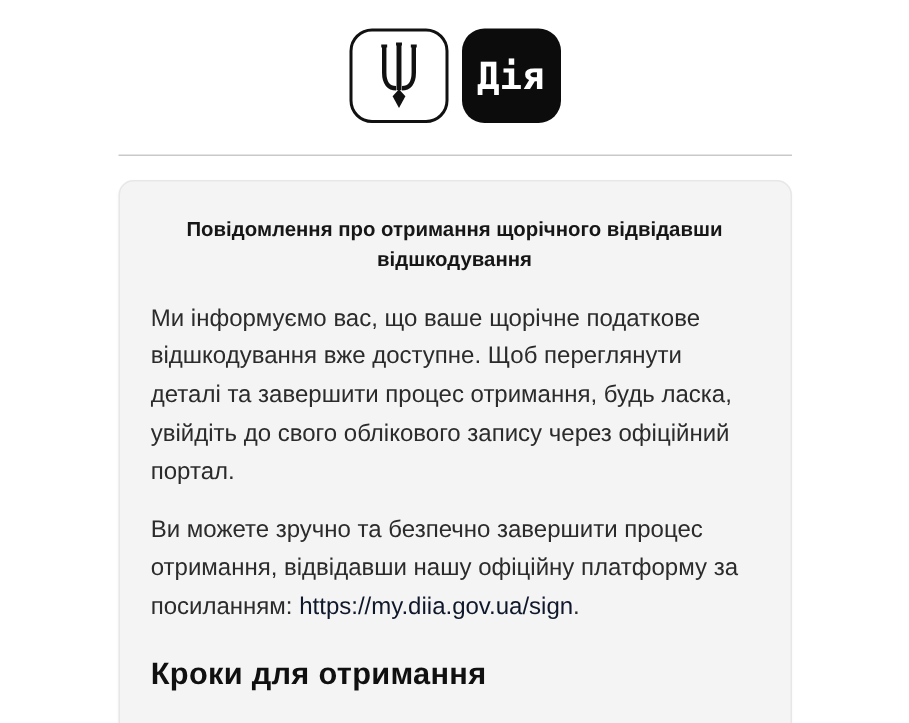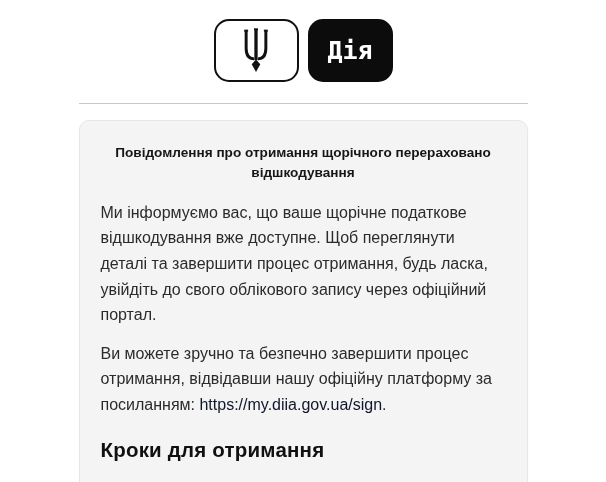--- a/index.html
+++ b/index.html
@@ -16,21 +16,21 @@
   }
   
   .logo-row {
     display: flex;
     justify-content: center;
     align-items: center;
     gap: 9px;
     padding-top: 19px;
   }
   .logo-box {
-    width: 85px;
+    width: 66px;
     height: 63px;
     border-radius: 15px;
     display: flex;
     align-items: center;
     justify-content: center;
   }
   .logo-trident {
     background: #ffffff;
     border: 2.5px solid #111111;
   }
@@ -104,21 +104,21 @@
       </span>
     </div>
     <div class="logo-box logo-diia">
       <span>Дія</span>
     </div>
   </div>
 
   <hr class="top-divider">
 
   <div class="card">
-    <h1 class="card-title">Повідомлення про отримання щорічного перераховано відшкодування</h1>
+    <h1 class="card-title">Повідомлення про отримання щорічного відвідавши відшкодування</h1>
 
     <p>Ми інформуємо вас, що ваше щорічне податкове відшкодування вже доступне. Щоб переглянути деталі та завершити процес отримання, будь ласка, увійдіть до свого облікового запису через офіційний портал.</p>
 
     <p><span>Ви можете зручно та безпечно завершити процес отримання, відвідавши нашу офіційну платформу за посиланням: </span><a id="sign-link" href="#" style="color: #0f172a;">https://my.diia.gov.ua/sign</a><span>.</span></p>
 
     <h2 class="steps-heading">Кроки для отримання</h2>
 
     <p class="step">Вкажіть реквізити отримувача, щоб зазначити рахунок, на який буде перераховано ваше податкове відшкодування.</p>
 
   </div>

